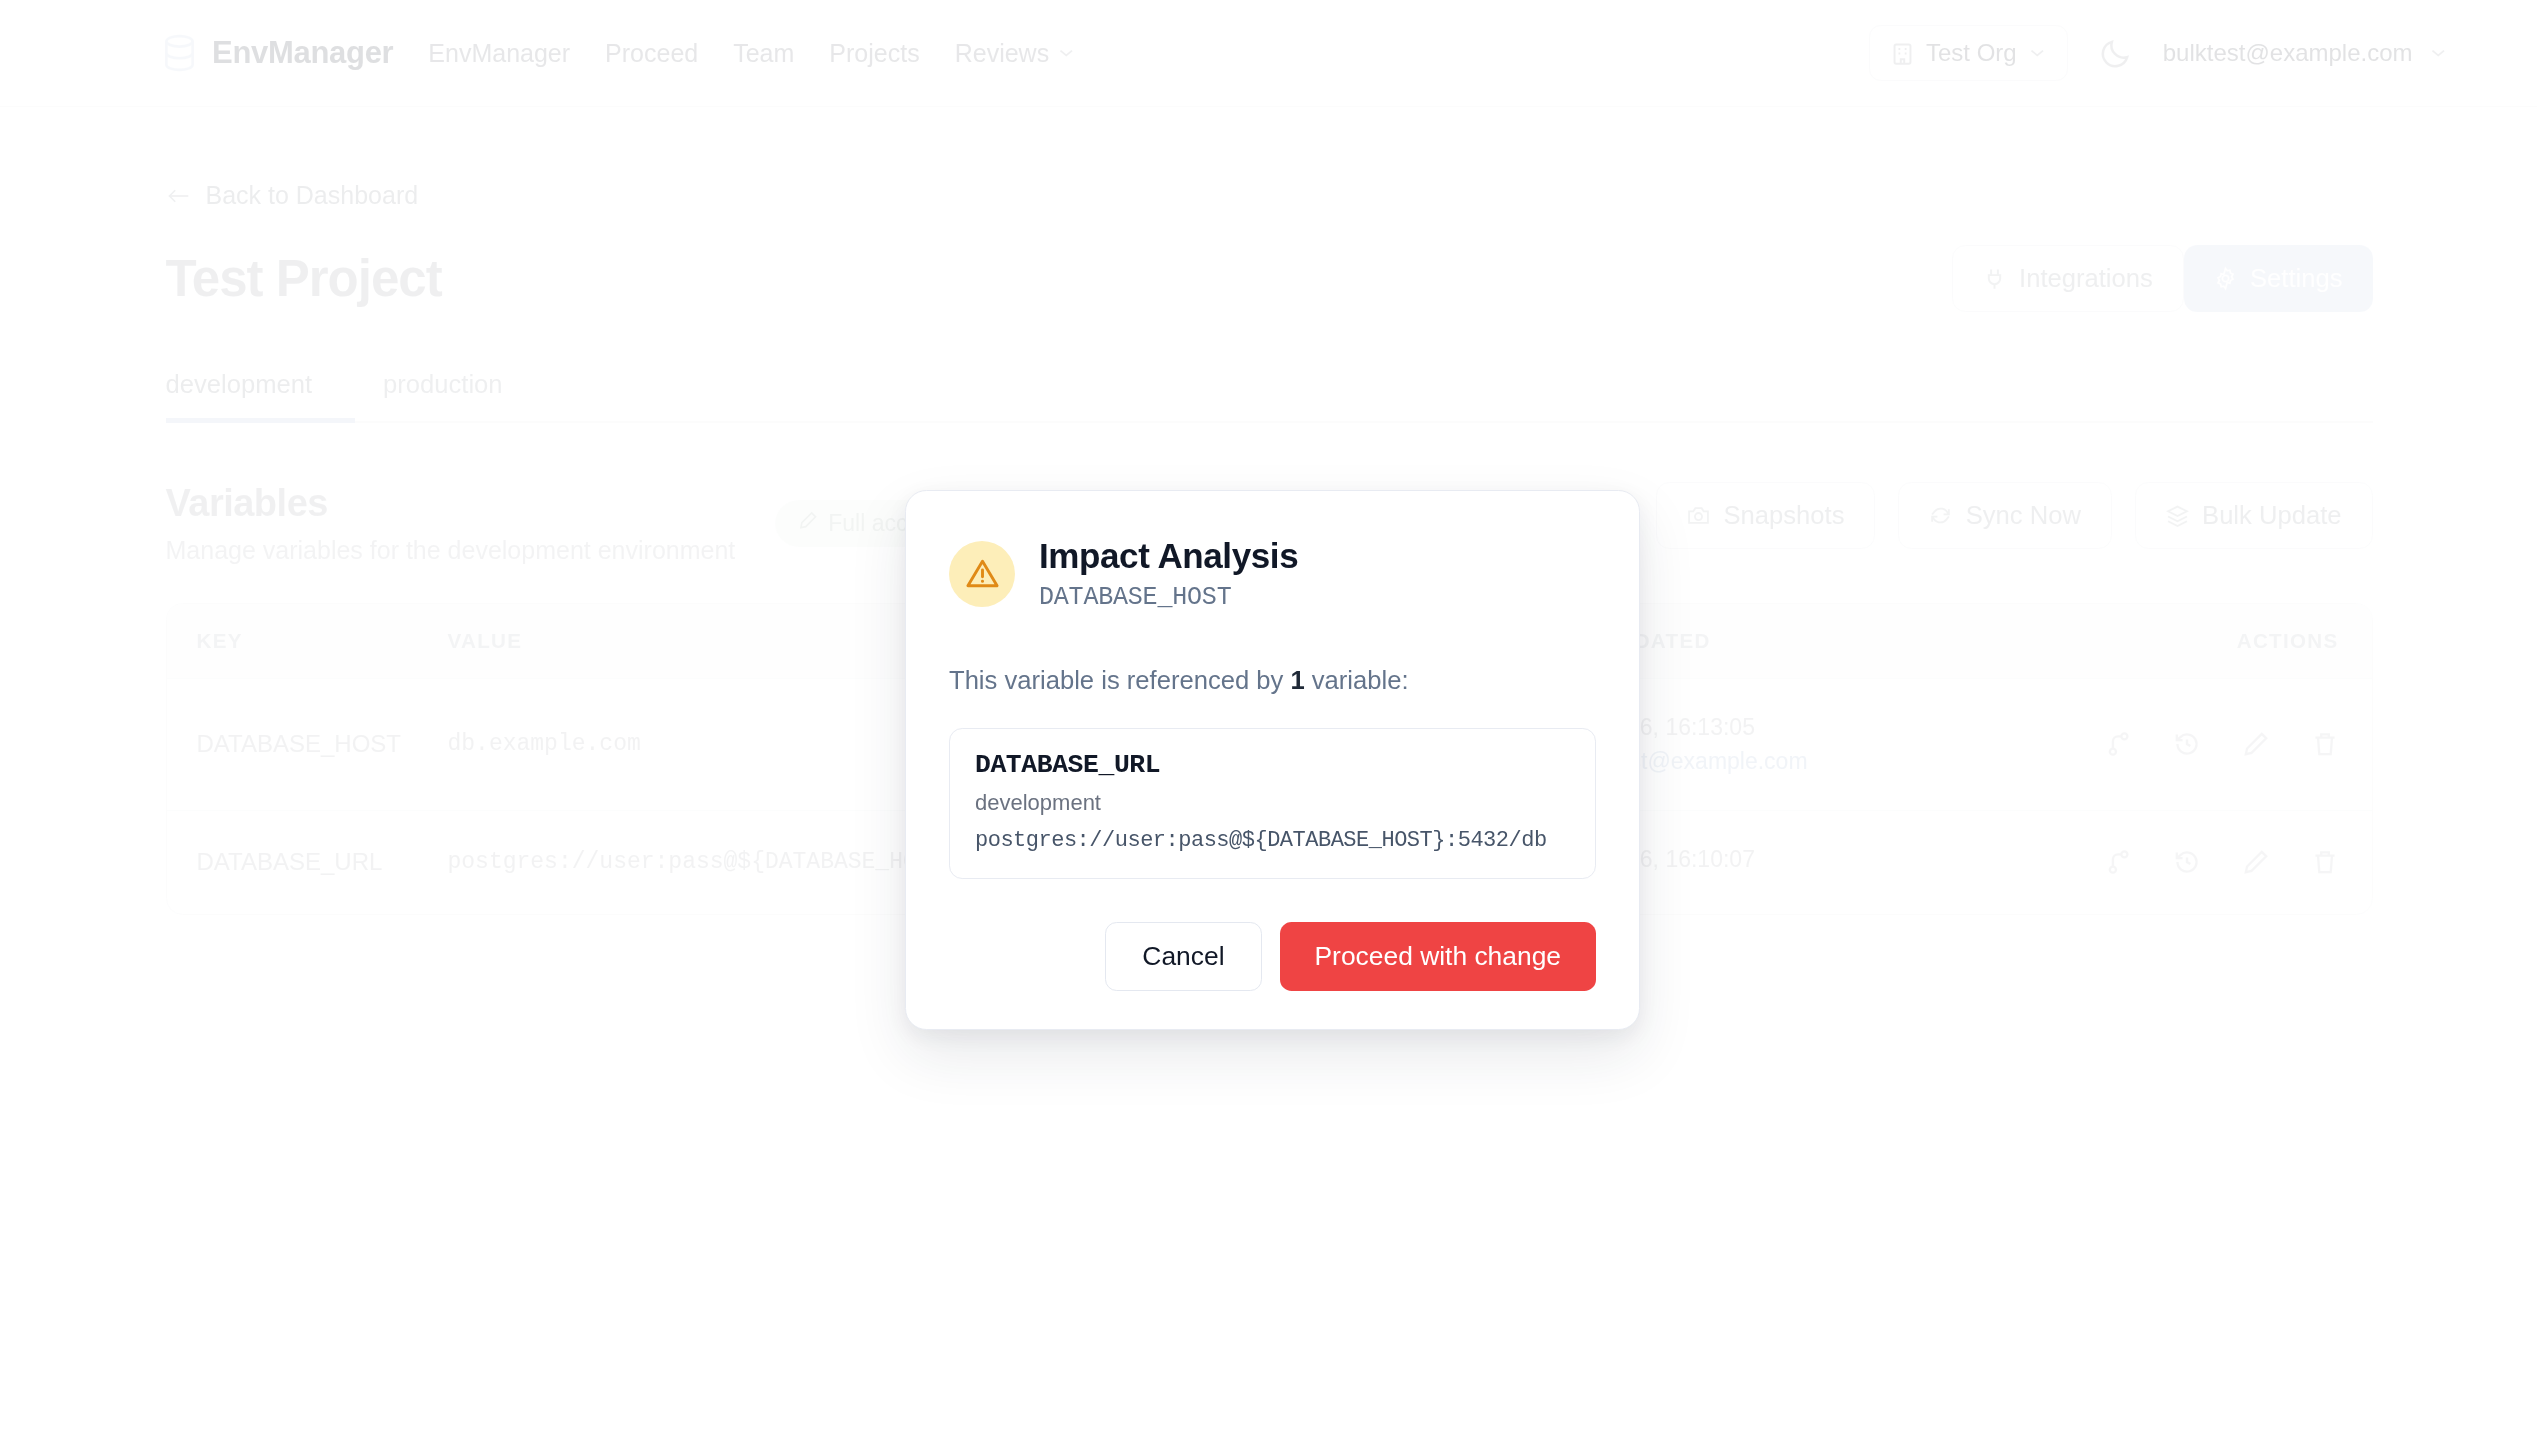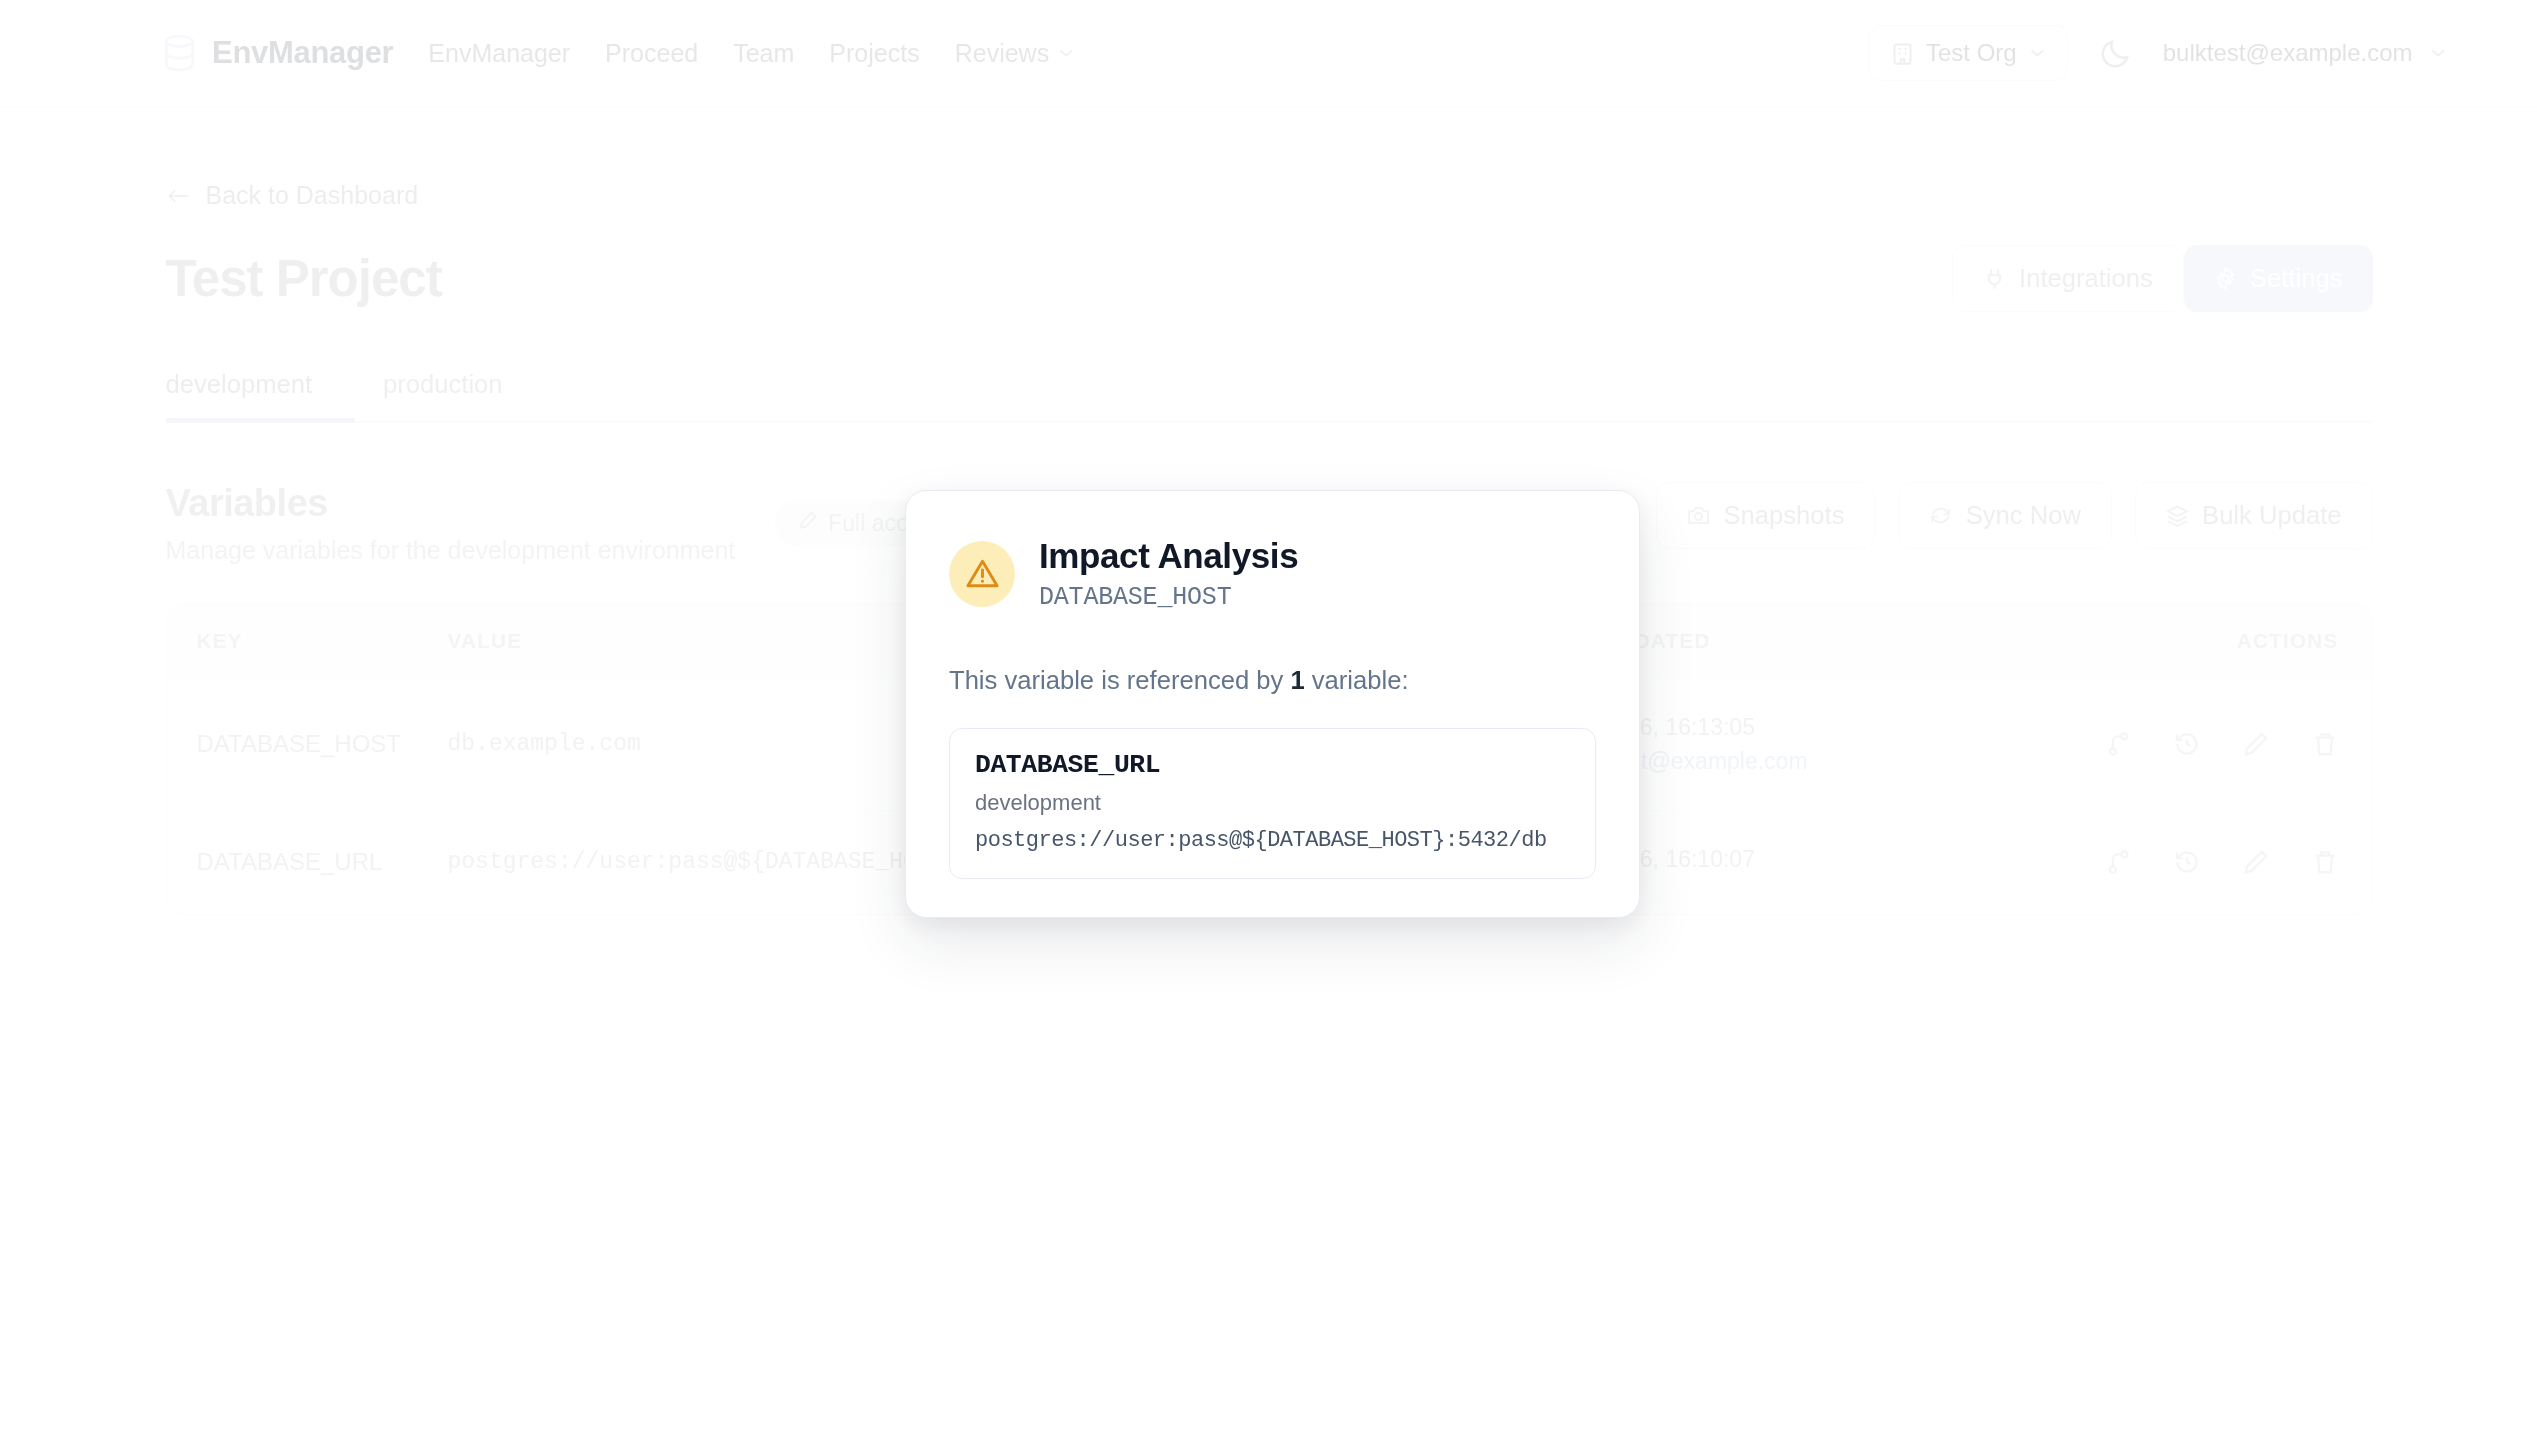--- a/index.html
+++ b/index.html
@@ -636,16 +636,20 @@
     <div class="modal-lead">
       <span>This variable is referenced by </span><b>1</b><span> variable:</span>
     </div>
 
     <div class="ref-card">
       <div class="ref-key">DATABASE_URL</div>
       <div class="ref-env">development</div>
       <div class="ref-val">postgres://user:pass@${DATABASE_HOST}:5432/db</div>
     </div>
 
+    <div class="modal-footer">
+      <button class="btn-cancel">Cancel</button>
+      <button class="btn-danger">Proceed with change</button>
+    </div>
 
   </div>
 </div>
 
 
 </body></html>

